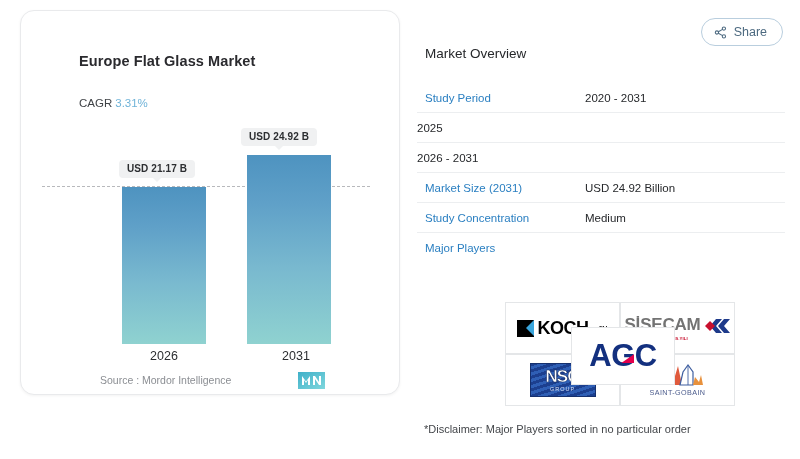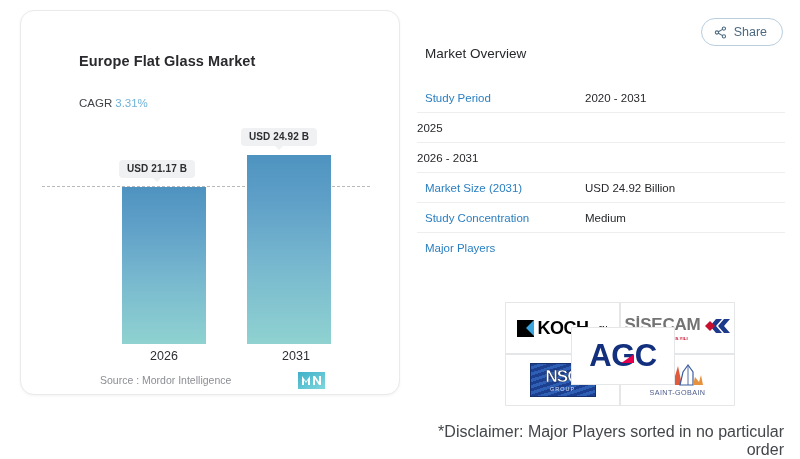--- a/index.html
+++ b/index.html
@@ -236,22 +236,22 @@
     left: 32px; top: 16px;
     width: 13px; height: 9px;
     background: #e4004b;
     clip-path: polygon(0 100%, 100% 0, 100% 100%);
   }
 
   #disclaimer {
     position: absolute;
     left: 424px; top: 423px;
     width: 360px;
-    text-align: right;
-    font-size: 16px;
+    text-align: left;
+    font-size: 11px;
     color: #43464a;
   }
 </style>
 </head>
 <body>
 
 <div id="page">
 
   <div id="chart-card">
 

